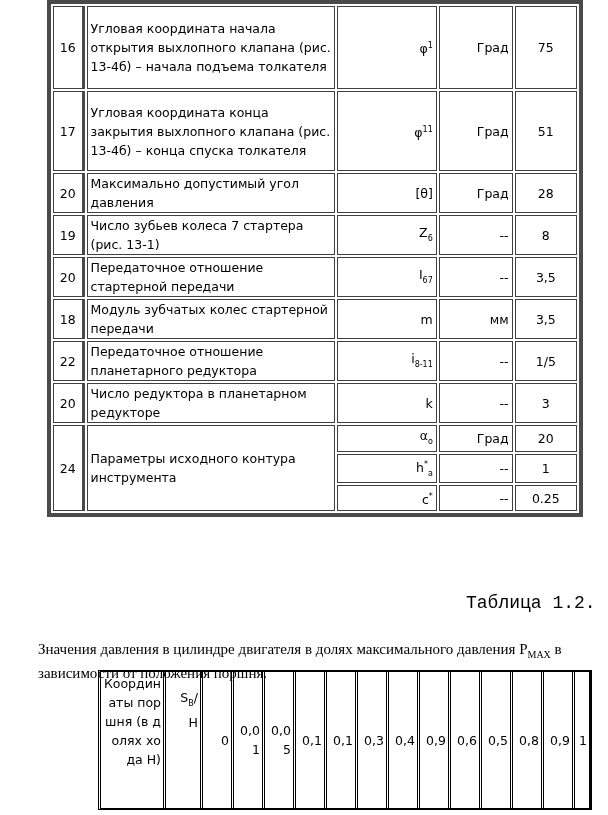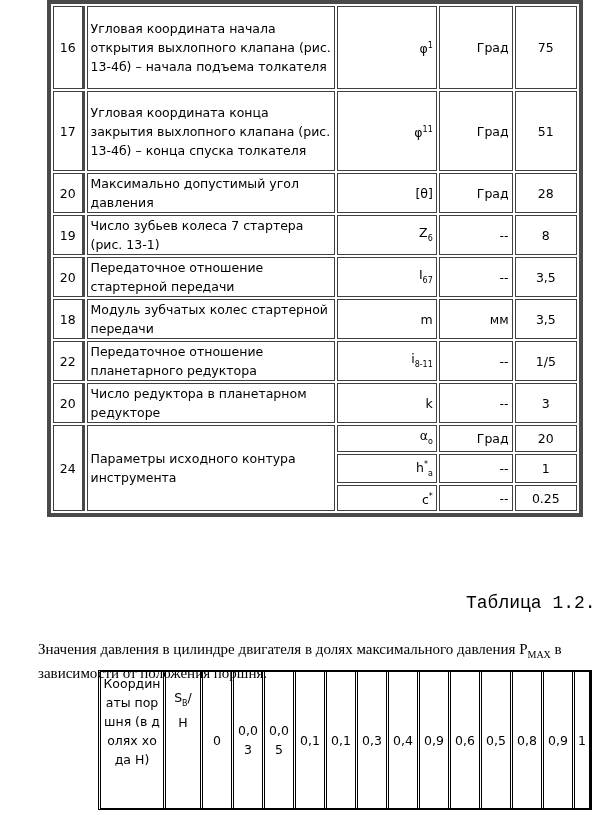--- a/index.html
+++ b/index.html
@@ -30,21 +30,21 @@
     position: absolute; left: 38px; top: 612px; width: 530px;
     font-family: Liberation Serif, serif; font-size: 15px; line-height: 19px; margin-top: 28px;
   }
   .caption-text sub { font-size: 10px; }
   .t2 {
     position: absolute; left: 98px; top: 670px; height: 140px;
     border-collapse: separate; border-spacing: 0;
     border-top: 2px solid #000; border-bottom: 2px solid #000; border-left: 3px double #000;
   }
   .t2 td {
-    border-right: 3px double #000; text-align: center; vertical-align: middle;
+    border-right: 3px double #000; text-align: right; vertical-align: middle;
     font-size: 12.5px; line-height: 19px; padding: 0 2px; word-break: break-all;
   }
   .t2 td.head { width: 58px; vertical-align: top; padding-top: 2px; }
   .t2 td.sb { width: 30px; vertical-align: top; padding-top: 16px; }
   .t2 td.c { width: 24px; }
   .t2 td.last { width: 10px; border-right: 3px solid #000; }
   .t2 sub { font-size: 8px; }
 </style>
 </head>
 <body>
@@ -129,21 +129,21 @@
 
 <div class="caption-num">Таблица 1.2.</div>
 <div class="caption-text"><span>Значения давления в цилиндре двигателя в долях максимального давления P</span><sub>MAX</sub><span> в зависимости от положения поршня.</span></div>
 
 <table class="t2">
   <tbody>
     <tr>
       <td class="head">Координаты поршня (в долях хода Н)</td>
       <td class="sb"><span>S</span><sub>B</sub><span>/ H</span></td>
       <td class="c">0</td>
-      <td class="c">0,03</td>
+      <td class="c">0,01</td>
       <td class="c">0,05</td>
       <td class="c">0,1</td>
       <td class="c">0,1</td>
       <td class="c">0,3</td>
       <td class="c">0,4</td>
       <td class="c">0,9</td>
       <td class="c">0,6</td>
       <td class="c">0,5</td>
       <td class="c">0,8</td>
       <td class="c">0,9</td>

